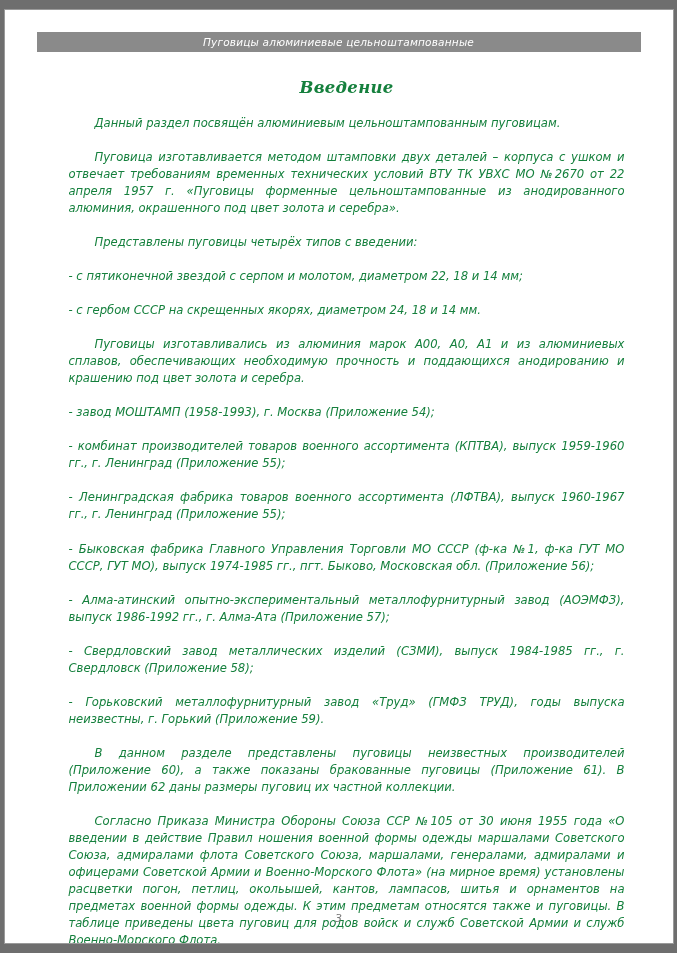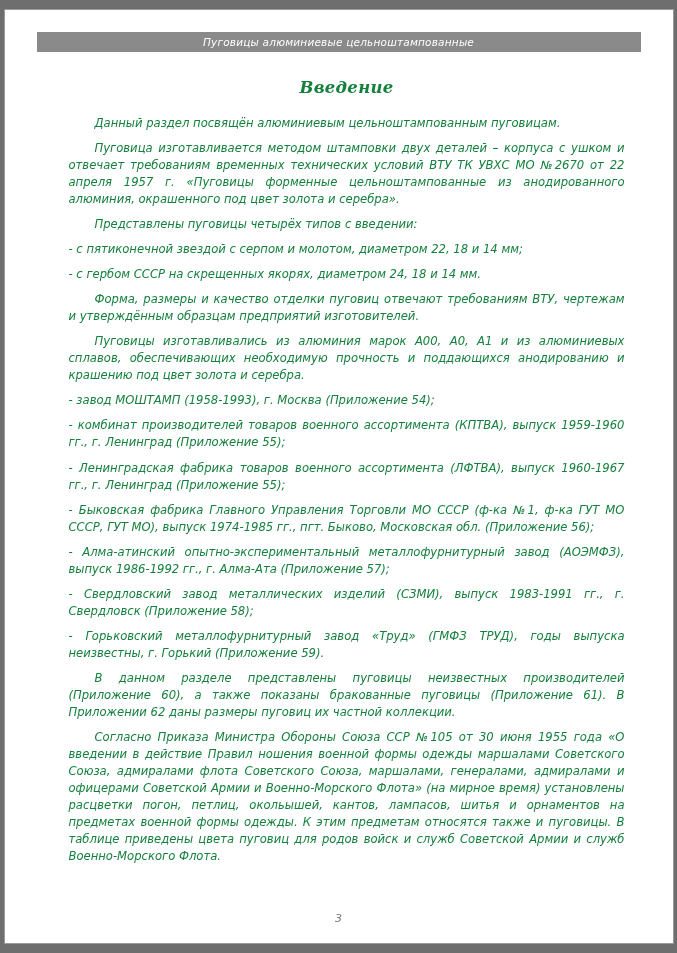--- a/index.html
+++ b/index.html
@@ -49,21 +49,21 @@
   h1.doc-title {
     text-align: center;
     font-size: 16.5px;
     font-weight: bold;
     font-style: italic;
     font-family: "DejaVu Serif", serif;
     margin: 26px 0 18px 0;
     letter-spacing: 0.3px;
   }
   p.para {
-    margin: 8px 0 1px 0;
+    margin: 17px 0 1px 0;
     font-size: 11.6px;
     line-height: 1.47;
     text-align: justify;
     text-indent: 26px;
     font-style: italic;
   }
   p.para.list {
     text-indent: 0;
   }
   .page-number {
@@ -88,27 +88,26 @@
   </div>
 
   <div class="content">
     <h1 class="doc-title">Введение</h1>
 
     <p class="para">Данный раздел посвящён алюминиевым цельноштампованным пуговицам.</p>
     <p class="para">Пуговица изготавливается методом штамповки двух деталей – корпуса с ушком и отвечает требованиям временных технических условий ВТУ ТК УВХС МО №2670 от 22 апреля 1957 г. «Пуговицы форменные цельноштампованные из анодированного алюминия, окрашенного под цвет золота и серебра».</p>
     <p class="para">Представлены пуговицы четырёх типов с введении:</p>
     <p class="para list">- с пятиконечной звездой с серпом и молотом, диаметром 22, 18 и 14 мм;</p>
     <p class="para list">- с гербом СССР на скрещенных якорях, диаметром 24, 18 и 14 мм.</p>
-    <p class="para">Форма, размеры и качество отделки пуговиц отвечают требованиям ВТУ, чертежам и утверждённым образцам предприятий изготовителей.</p>
     <p class="para">Пуговицы изготавливались из алюминия марок А00, А0, А1 и из алюминиевых сплавов, обеспечивающих необходимую прочность и поддающихся анодированию и крашению под цвет золота и серебра.</p>
     <p class="para list">- завод МОШТАМП (1958-1993), г. Москва (Приложение 54);</p>
     <p class="para list">- комбинат производителей товаров военного ассортимента (КПТВА), выпуск 1959-1960 гг., г. Ленинград (Приложение 55);</p>
     <p class="para list">- Ленинградская фабрика товаров военного ассортимента (ЛФТВА), выпуск 1960-1967 гг., г. Ленинград (Приложение 55);</p>
     <p class="para list">- Быковская фабрика Главного Управления Торговли МО СССР (ф-ка №1, ф-ка ГУТ МО СССР, ГУТ МО), выпуск 1974-1985 гг., пгт. Быково, Московская обл. (Приложение 56);</p>
     <p class="para list">- Алма-атинский опытно-экспериментальный металлофурнитурный завод (АОЭМФЗ), выпуск 1986-1992 гг., г. Алма-Ата (Приложение 57);</p>
-    <p class="para list">- Свердловский завод металлических изделий (СЗМИ), выпуск 1983-1991 гг., г. Свердловск (Приложение 58);</p>
+    <p class="para list">- Свердловский завод металлических изделий (СЗМИ), выпуск 1984-1985 гг., г. Свердловск (Приложение 58);</p>
     <p class="para list">- Горьковский металлофурнитурный завод «Труд» (ГМФЗ ТРУД), годы выпуска неизвестны, г. Горький (Приложение 59).</p>
     <p class="para">В данном разделе представлены пуговицы неизвестных производителей (Приложение 60), а также показаны бракованные пуговицы (Приложение 61). В Приложении 62 даны размеры пуговиц их частной коллекции.</p>
     <p class="para">Согласно Приказа Министра Обороны Союза ССР №105 от 30 июня 1955 года «О введении в действие Правил ношения военной формы одежды маршалами Советского Союза, адмиралами флота Советского Союза, маршалами, генералами, адмиралами и офицерами Советской Армии и Военно-Морского Флота» (на мирное время) установлены расцветки погон, петлиц, окольышей, кантов, лампасов, шитья и орнаментов на предметах военной формы одежды. К этим предметам относятся также и пуговицы. В таблице приведены цвета пуговиц для родов войск и служб Советской Армии и служб Военно-Морского Флота.</p>
   </div>
 
   <div class="page-number">3</div>
 </div>
 
 </body></html>

